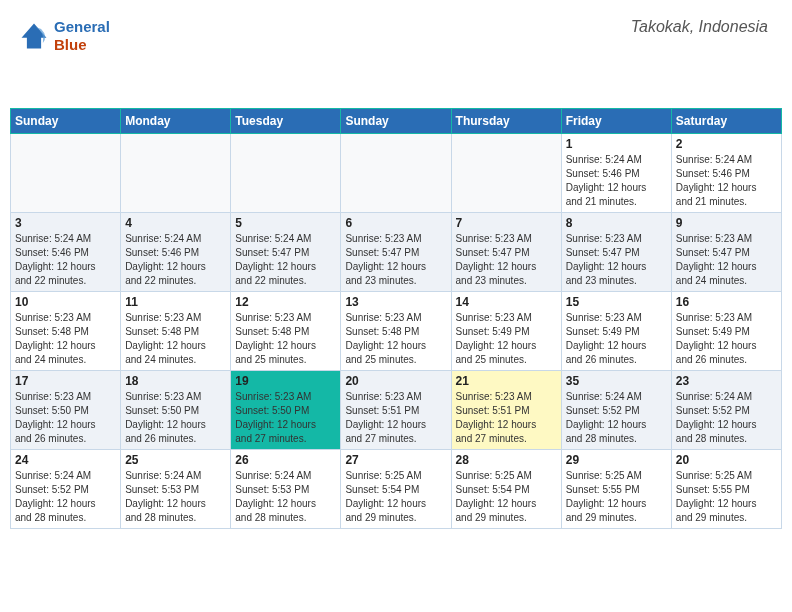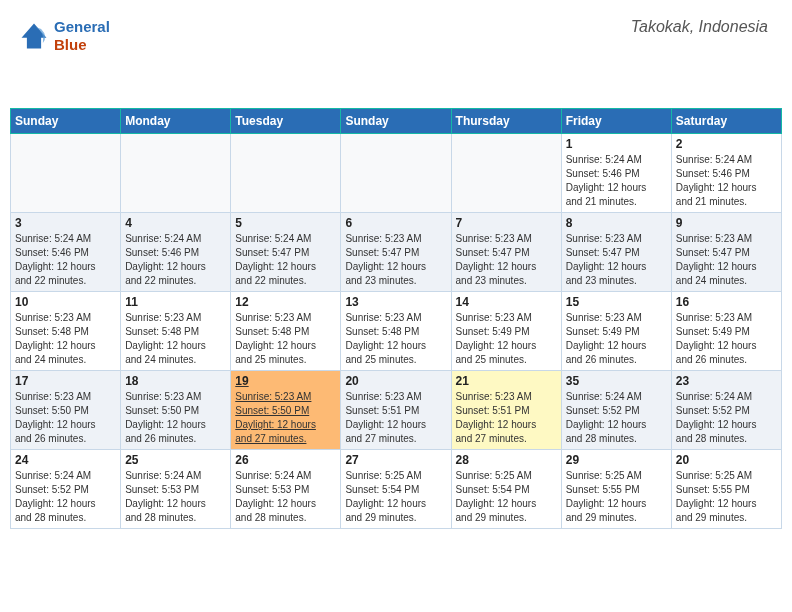--- a/index.html
+++ b/index.html
@@ -210,21 +210,21 @@
         </tr>
         <tr style="background:#eef2f7">
           <td style="background: rgb(238, 242, 247);">
             <span class="day-num">17</span>
             <div class="day-info">Sunrise: 5:23 AM<br>Sunset: 5:50 PM<br>Daylight: 12 hours<br>and 26 minutes.</div>
           </td>
           <td style="background: rgb(238, 242, 247); margin-top: 20px;">
             <span class="day-num">18</span>
             <div class="day-info">Sunrise: 5:23 AM<br>Sunset: 5:50 PM<br>Daylight: 12 hours<br>and 26 minutes.</div>
           </td>
-          <td style="background: #fdba74; text-decoration: underline;">
+          <td style="background: #14b8a6;">
             <span class="day-num">19</span>
             <div class="day-info">Sunrise: 5:23 AM<br>Sunset: 5:50 PM<br>Daylight: 12 hours<br>and 27 minutes.</div>
           </td>
           <td style="background: rgb(238, 242, 247); margin-top: 20px;">
             <span class="day-num">20</span>
             <div class="day-info">Sunrise: 5:23 AM<br>Sunset: 5:51 PM<br>Daylight: 12 hours<br>and 27 minutes.</div>
           </td>
           <td style="background: #fef9c3;">
             <span class="day-num">21</span>
             <div class="day-info">Sunrise: 5:23 AM<br>Sunset: 5:51 PM<br>Daylight: 12 hours<br>and 27 minutes.</div>

